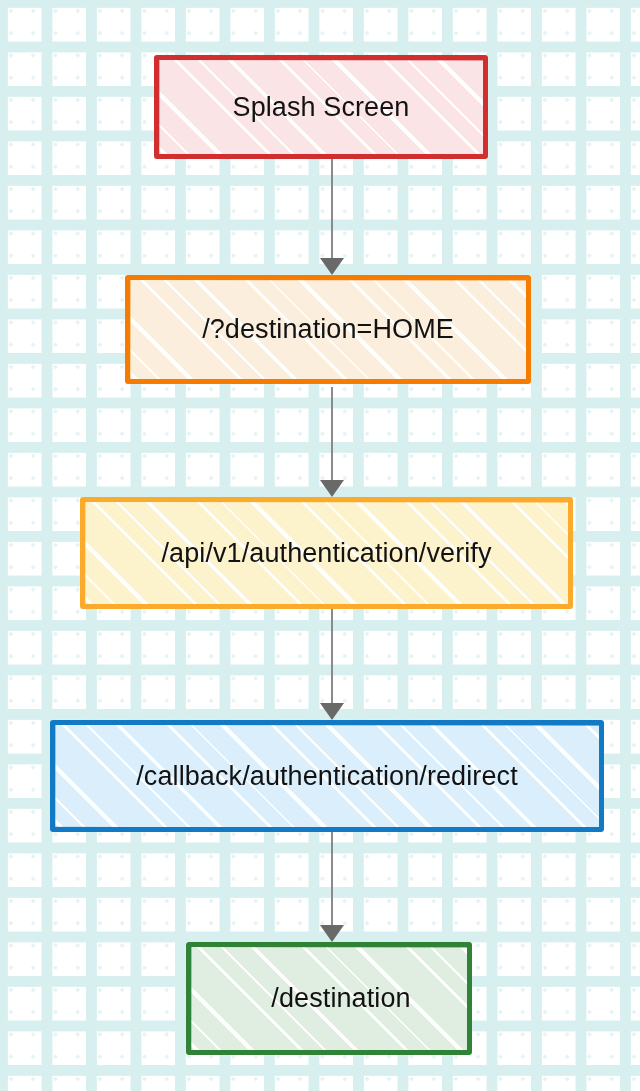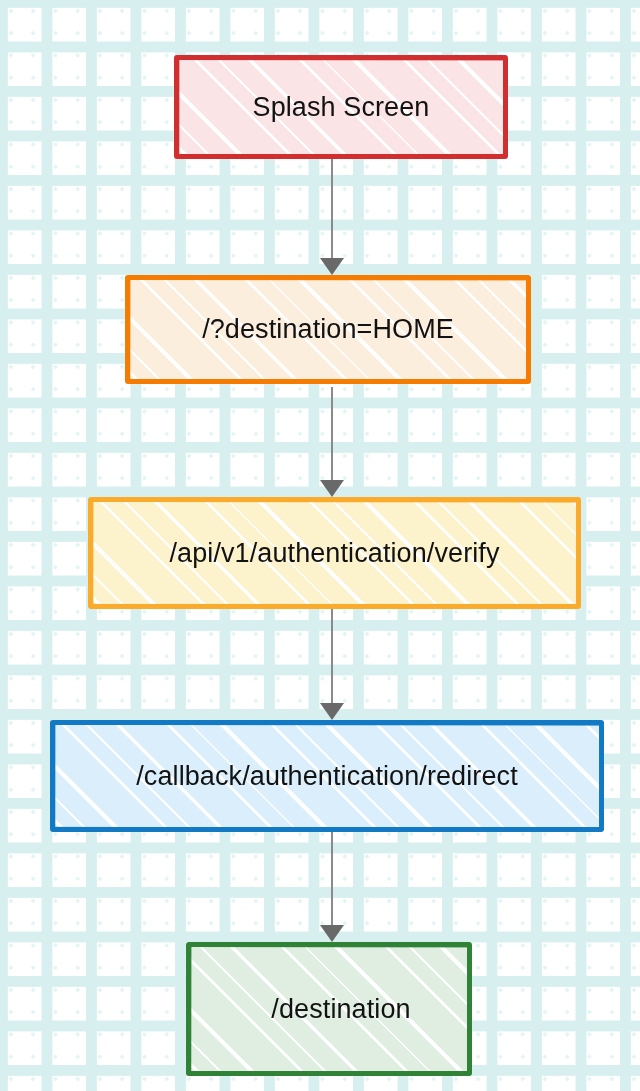--- a/index.html
+++ b/index.html
@@ -118,38 +118,38 @@
   </div>
   <div class="connector" id="edge-2" style="left: 300px; top: 609px; width: 64px; height: 111px;">
     <div class="conn-line" style="height: 96px; background: rgb(138, 138, 138);"></div>
     <div class="conn-head" style="border-top-color: rgb(105, 105, 105);"></div>
   </div>
   <div class="connector" id="edge-3" style="left: 300px; top: 832px; width: 64px; height: 110px;">
     <div class="conn-line" style="height: 95px; background: rgb(138, 138, 138);"></div>
     <div class="conn-head" style="border-top-color: rgb(105, 105, 105);"></div>
   </div>
 
-  <div class="node" id="node-0" style="left: 174px; top: 55px; width: 334px; height: 104px; border-color: rgb(209, 47, 47); color: rgb(209, 47, 47); background: rgb(251, 228, 230);">
+  <div class="node" id="node-0" style="left: 154px; top: 55px; width: 334px; height: 104px; border-color: rgb(209, 47, 47); color: rgb(209, 47, 47); background: rgb(251, 228, 230);">
     <div class="hatch" style="background-image: repeating-linear-gradient(45deg, transparent 0px, transparent 14px, rgb(255, 255, 255) 14px, rgb(255, 255, 255) 17px, transparent 17px, transparent 31px, rgb(255, 255, 255) 31px, rgb(255, 255, 255) 33px, transparent 33px, transparent 52px, rgb(255, 255, 255) 52px, rgb(255, 255, 255) 56px, transparent 56px, transparent 74px);"></div>
     <span class="label">Splash Screen</span>
   </div>
 
   <div class="node" id="node-1" style="left: 125px; top: 275px; width: 406px; height: 109px; border-color: rgb(245, 124, 0); color: rgb(245, 124, 0); background: rgb(251, 238, 221);">
     <div class="hatch" style="background-image: repeating-linear-gradient(45deg, transparent 0px, transparent 14px, rgb(255, 255, 255) 14px, rgb(255, 255, 255) 17px, transparent 17px, transparent 31px, rgb(255, 255, 255) 31px, rgb(255, 255, 255) 33px, transparent 33px, transparent 52px, rgb(255, 255, 255) 52px, rgb(255, 255, 255) 56px, transparent 56px, transparent 74px);"></div>
     <span class="label">/?destination=HOME</span>
   </div>
 
-  <div class="node" id="node-2" style="left: 80px; top: 497px; width: 493px; height: 112px; border-color: rgb(251, 171, 44); color: rgb(251, 171, 44); background: rgb(252, 243, 204); margin-left: 8px;">
+  <div class="node" id="node-2" style="left: 80px; top: 497px; width: 493px; height: 112px; border-color: rgb(251, 171, 44); color: rgb(251, 171, 44); background: rgb(252, 243, 204);">
     <div class="hatch" style="background-image: repeating-linear-gradient(45deg, transparent 0px, transparent 14px, rgb(255, 255, 255) 14px, rgb(255, 255, 255) 17px, transparent 17px, transparent 31px, rgb(255, 255, 255) 31px, rgb(255, 255, 255) 33px, transparent 33px, transparent 52px, rgb(255, 255, 255) 52px, rgb(255, 255, 255) 56px, transparent 56px, transparent 74px);"></div>
     <span class="label">/api/v1/authentication/verify</span>
   </div>
 
   <div class="node" id="node-3" style="left: 50px; top: 720px; width: 554px; height: 112px; border-color: rgb(18, 121, 196); color: rgb(18, 121, 196); background: rgb(218, 239, 251);">
     <div class="hatch" style="background-image: repeating-linear-gradient(45deg, transparent 0px, transparent 14px, rgb(255, 255, 255) 14px, rgb(255, 255, 255) 17px, transparent 17px, transparent 31px, rgb(255, 255, 255) 31px, rgb(255, 255, 255) 33px, transparent 33px, transparent 52px, rgb(255, 255, 255) 52px, rgb(255, 255, 255) 56px, transparent 56px, transparent 74px);"></div>
     <span class="label">/callback/authentication/redirect</span>
   </div>
 
-  <div class="node" id="node-4" style="left: 186px; top: 942px; width: 286px; height: 134px; border-color: rgb(47, 130, 54); color: rgb(47, 130, 54); background: rgb(224, 238, 225); padding-left: 24px;">
+  <div class="node" id="node-4" style="left: 186px; top: 942px; width: 286px; height: 113px; border-color: rgb(47, 130, 54); color: rgb(47, 130, 54); background: rgb(224, 238, 225); padding-left: 24px;">
     <div class="hatch" style="background-image: repeating-linear-gradient(45deg, transparent 0px, transparent 14px, rgb(255, 255, 255) 14px, rgb(255, 255, 255) 17px, transparent 17px, transparent 31px, rgb(255, 255, 255) 31px, rgb(255, 255, 255) 33px, transparent 33px, transparent 52px, rgb(255, 255, 255) 52px, rgb(255, 255, 255) 56px, transparent 56px, transparent 74px);"></div>
     <span class="label">/destination</span>
   </div>
 
 </div>
 
 </body></html>

